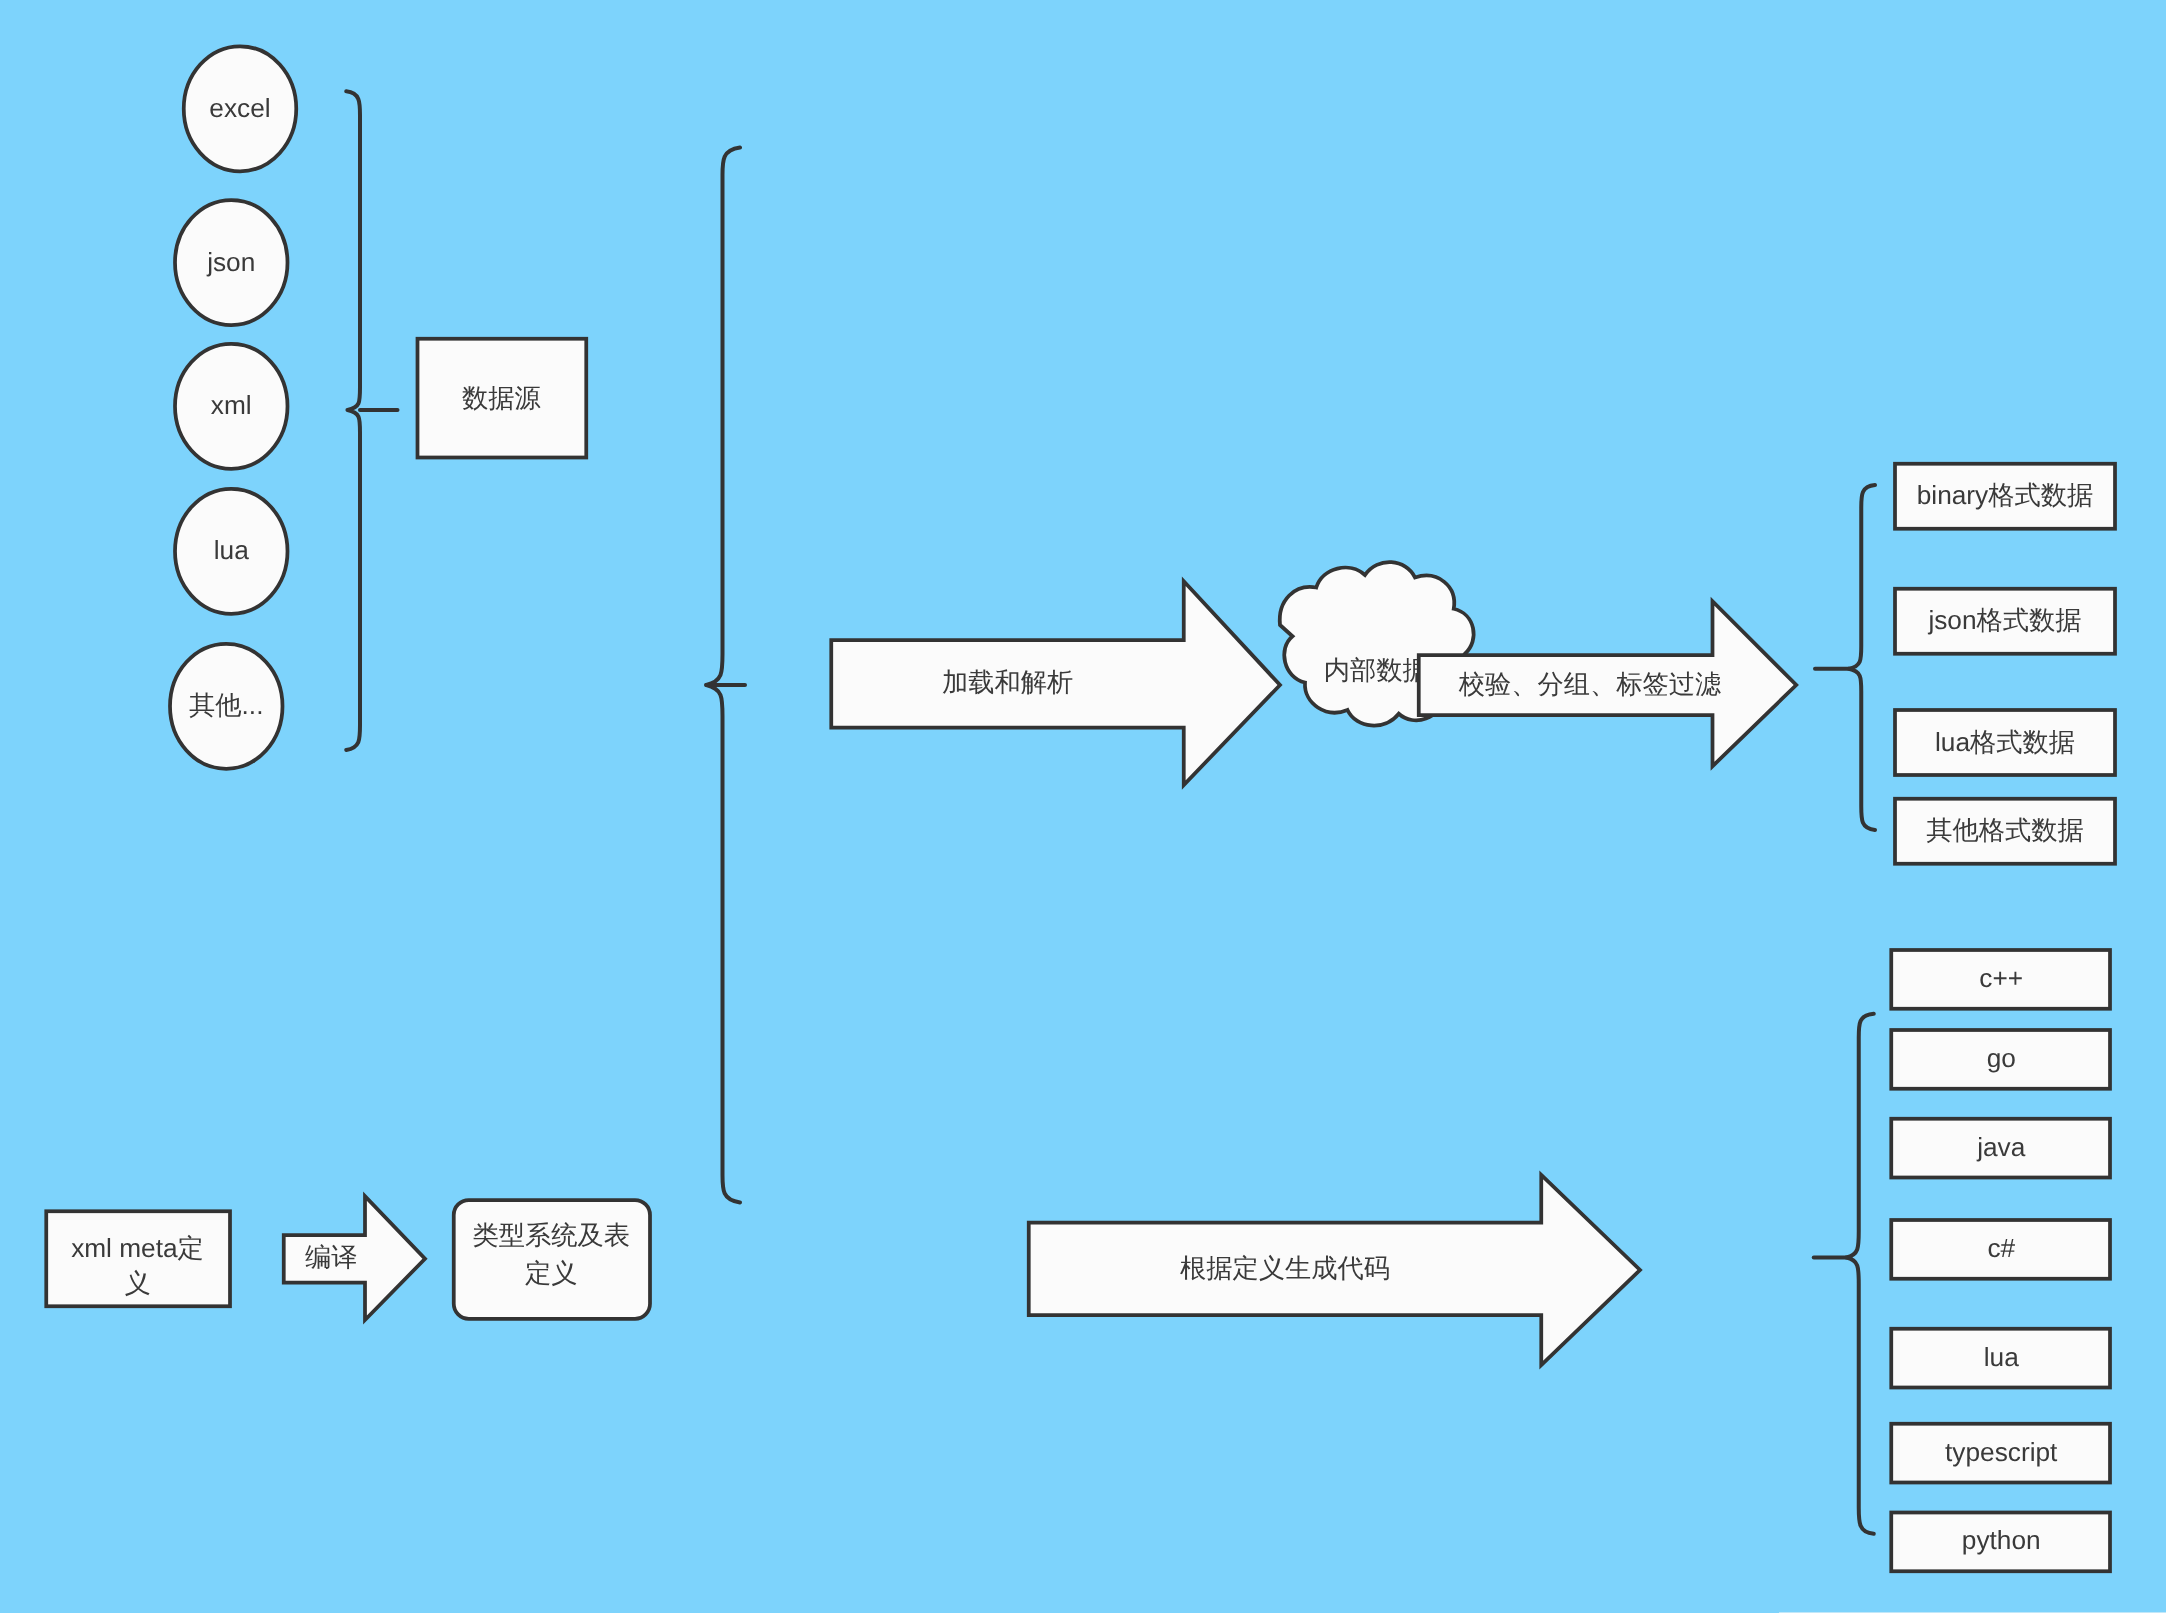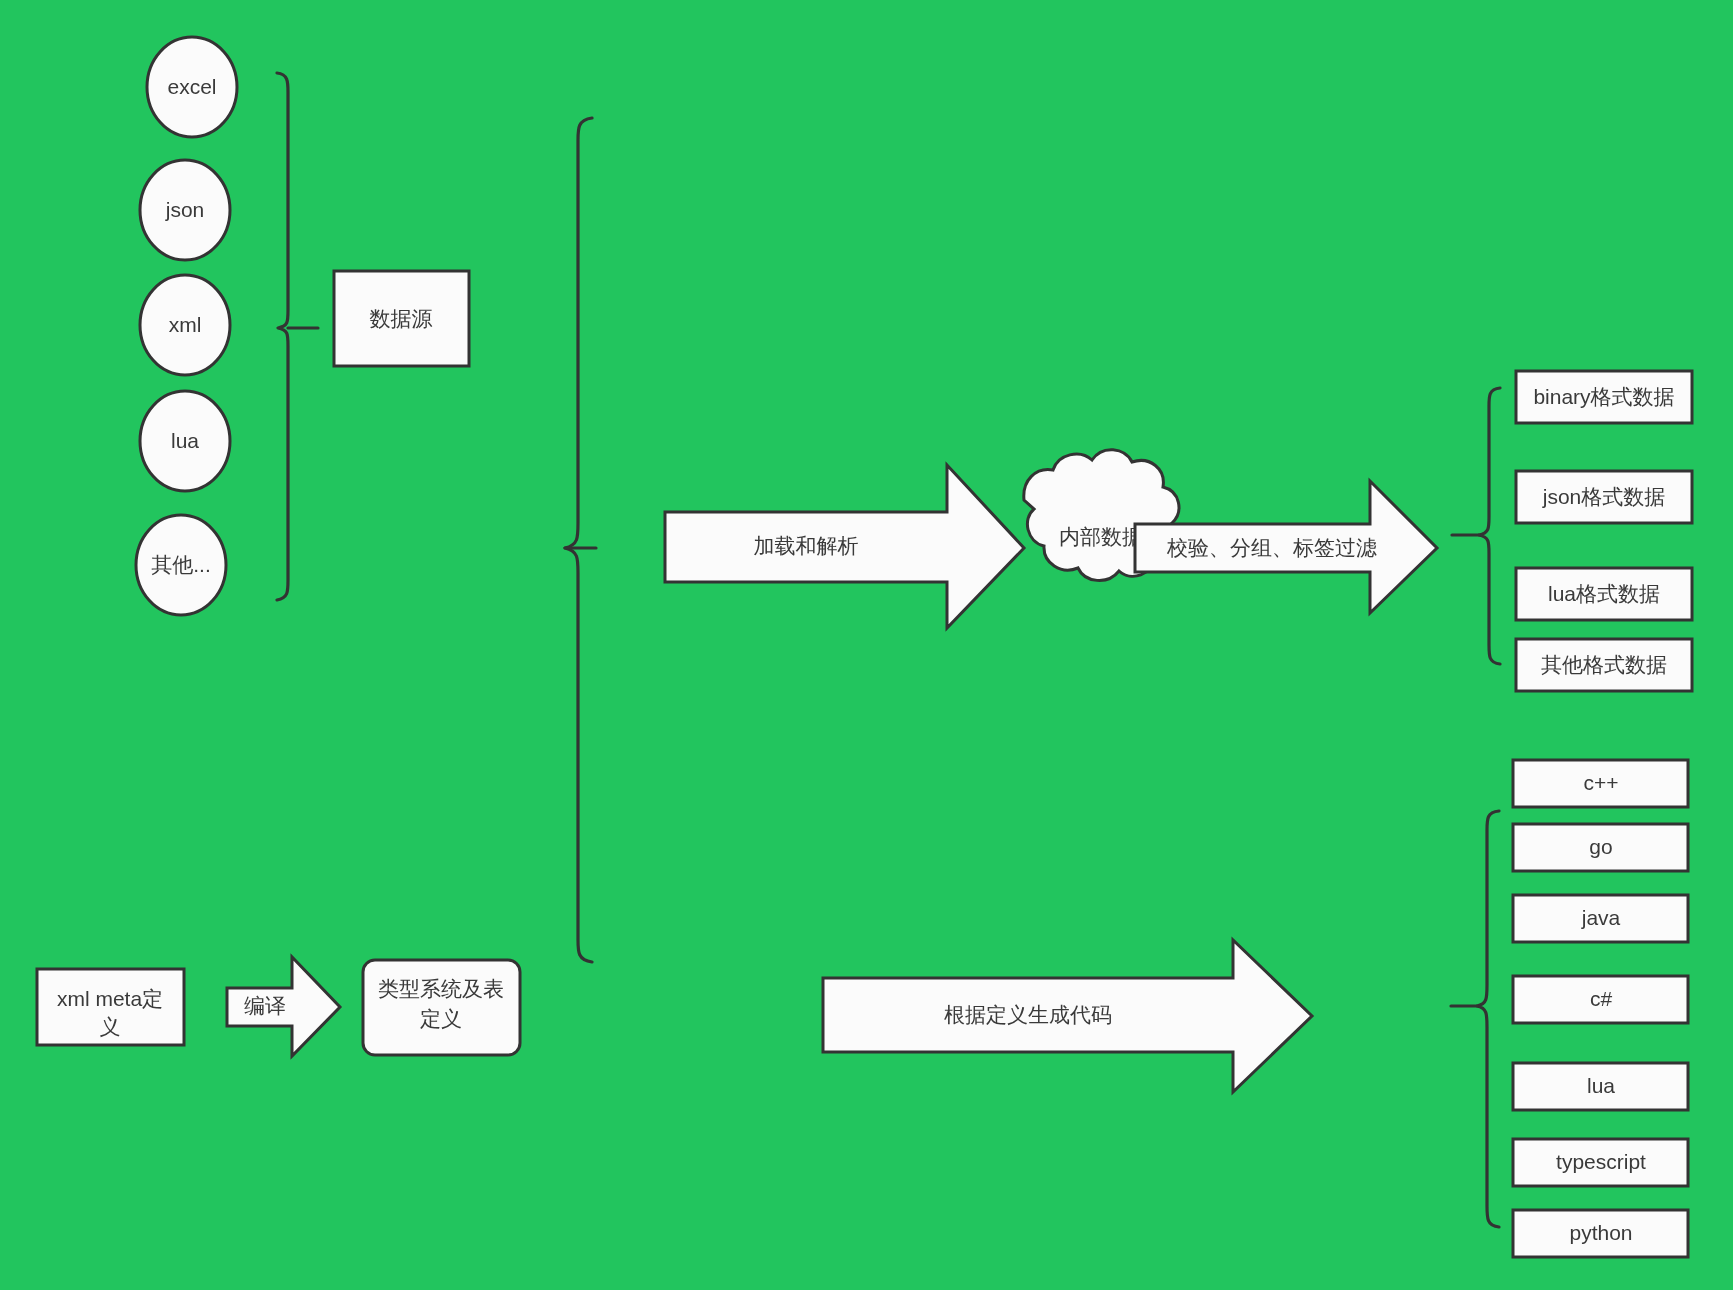--- a/index.html
+++ b/index.html
@@ -4,21 +4,21 @@
 <style>
   html, body {
     margin: 0;
     padding: 0;
     background: #f7f7f7;
   }
   #canvas-root {
     position: relative;
     width: 1733px;
     height: 1290px;
-    background: #22c55e;
+    background: #7dd3fc;
     font-family: "Liberation Sans", "DejaVu Sans", sans-serif;
     overflow: hidden;
   }
   svg.diagram {
     position: absolute;
     left: 0; top: 0;
     width: 1733px;
     height: 1290px;
   }
   .shape-stroke {

